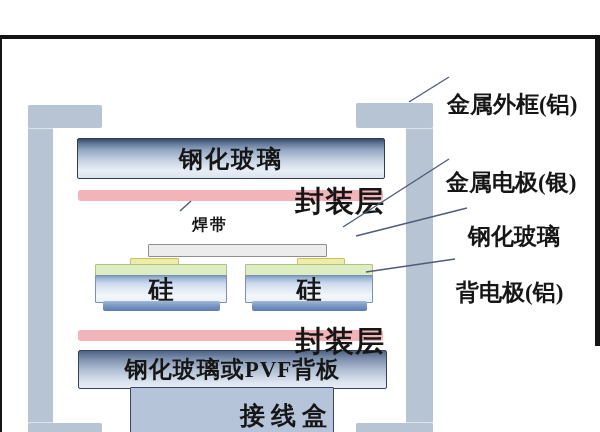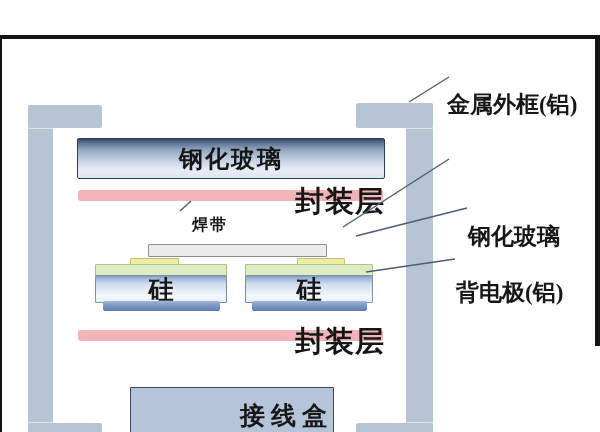--- a/index.html
+++ b/index.html
@@ -114,26 +114,30 @@
   <div class="abs cellbody" style="left:245px;width:126px;">
     <span>硅</span>
   </div>
 
   <div class="abs backelectrode" style="left:103px;width:117px;"></div>
   <div class="abs backelectrode" style="left:252px;width:115px;"></div>
 
   <div class="abs encap" style="left:78px;top:295px;width:305px;height:11px;"></div>
   <div class="abs encap-label" style="left:295px;top:287px;">封装层</div>
 
+  <div class="abs backsheet">
+    <span>钢化玻璃或PVF背板</span>
+  </div>
 
   <div class="abs junction">
     <span>接线盒</span>
   </div>
 
   <div class="abs callout" style="left:447px;top:54px;">金属外框(铝)</div>
+  <div class="abs callout" style="left:446px;top:132px;">金属电极(银)</div>
   <div class="abs callout" style="left:468px;top:186px;">钢化玻璃</div>
   <div class="abs callout" style="left:456px;top:242px;">背电极(铝)</div>
 
   <svg id="leader-lines" width="600" height="432">
     <line x1="449" y1="77" x2="409" y2="102"></line>
     <line x1="449" y1="159" x2="343" y2="227"></line>
     <line x1="467" y1="208" x2="356" y2="236"></line>
     <line x1="455" y1="259" x2="366" y2="272"></line>
     <line x1="191" y1="201" x2="180" y2="211"></line>
   </svg>

